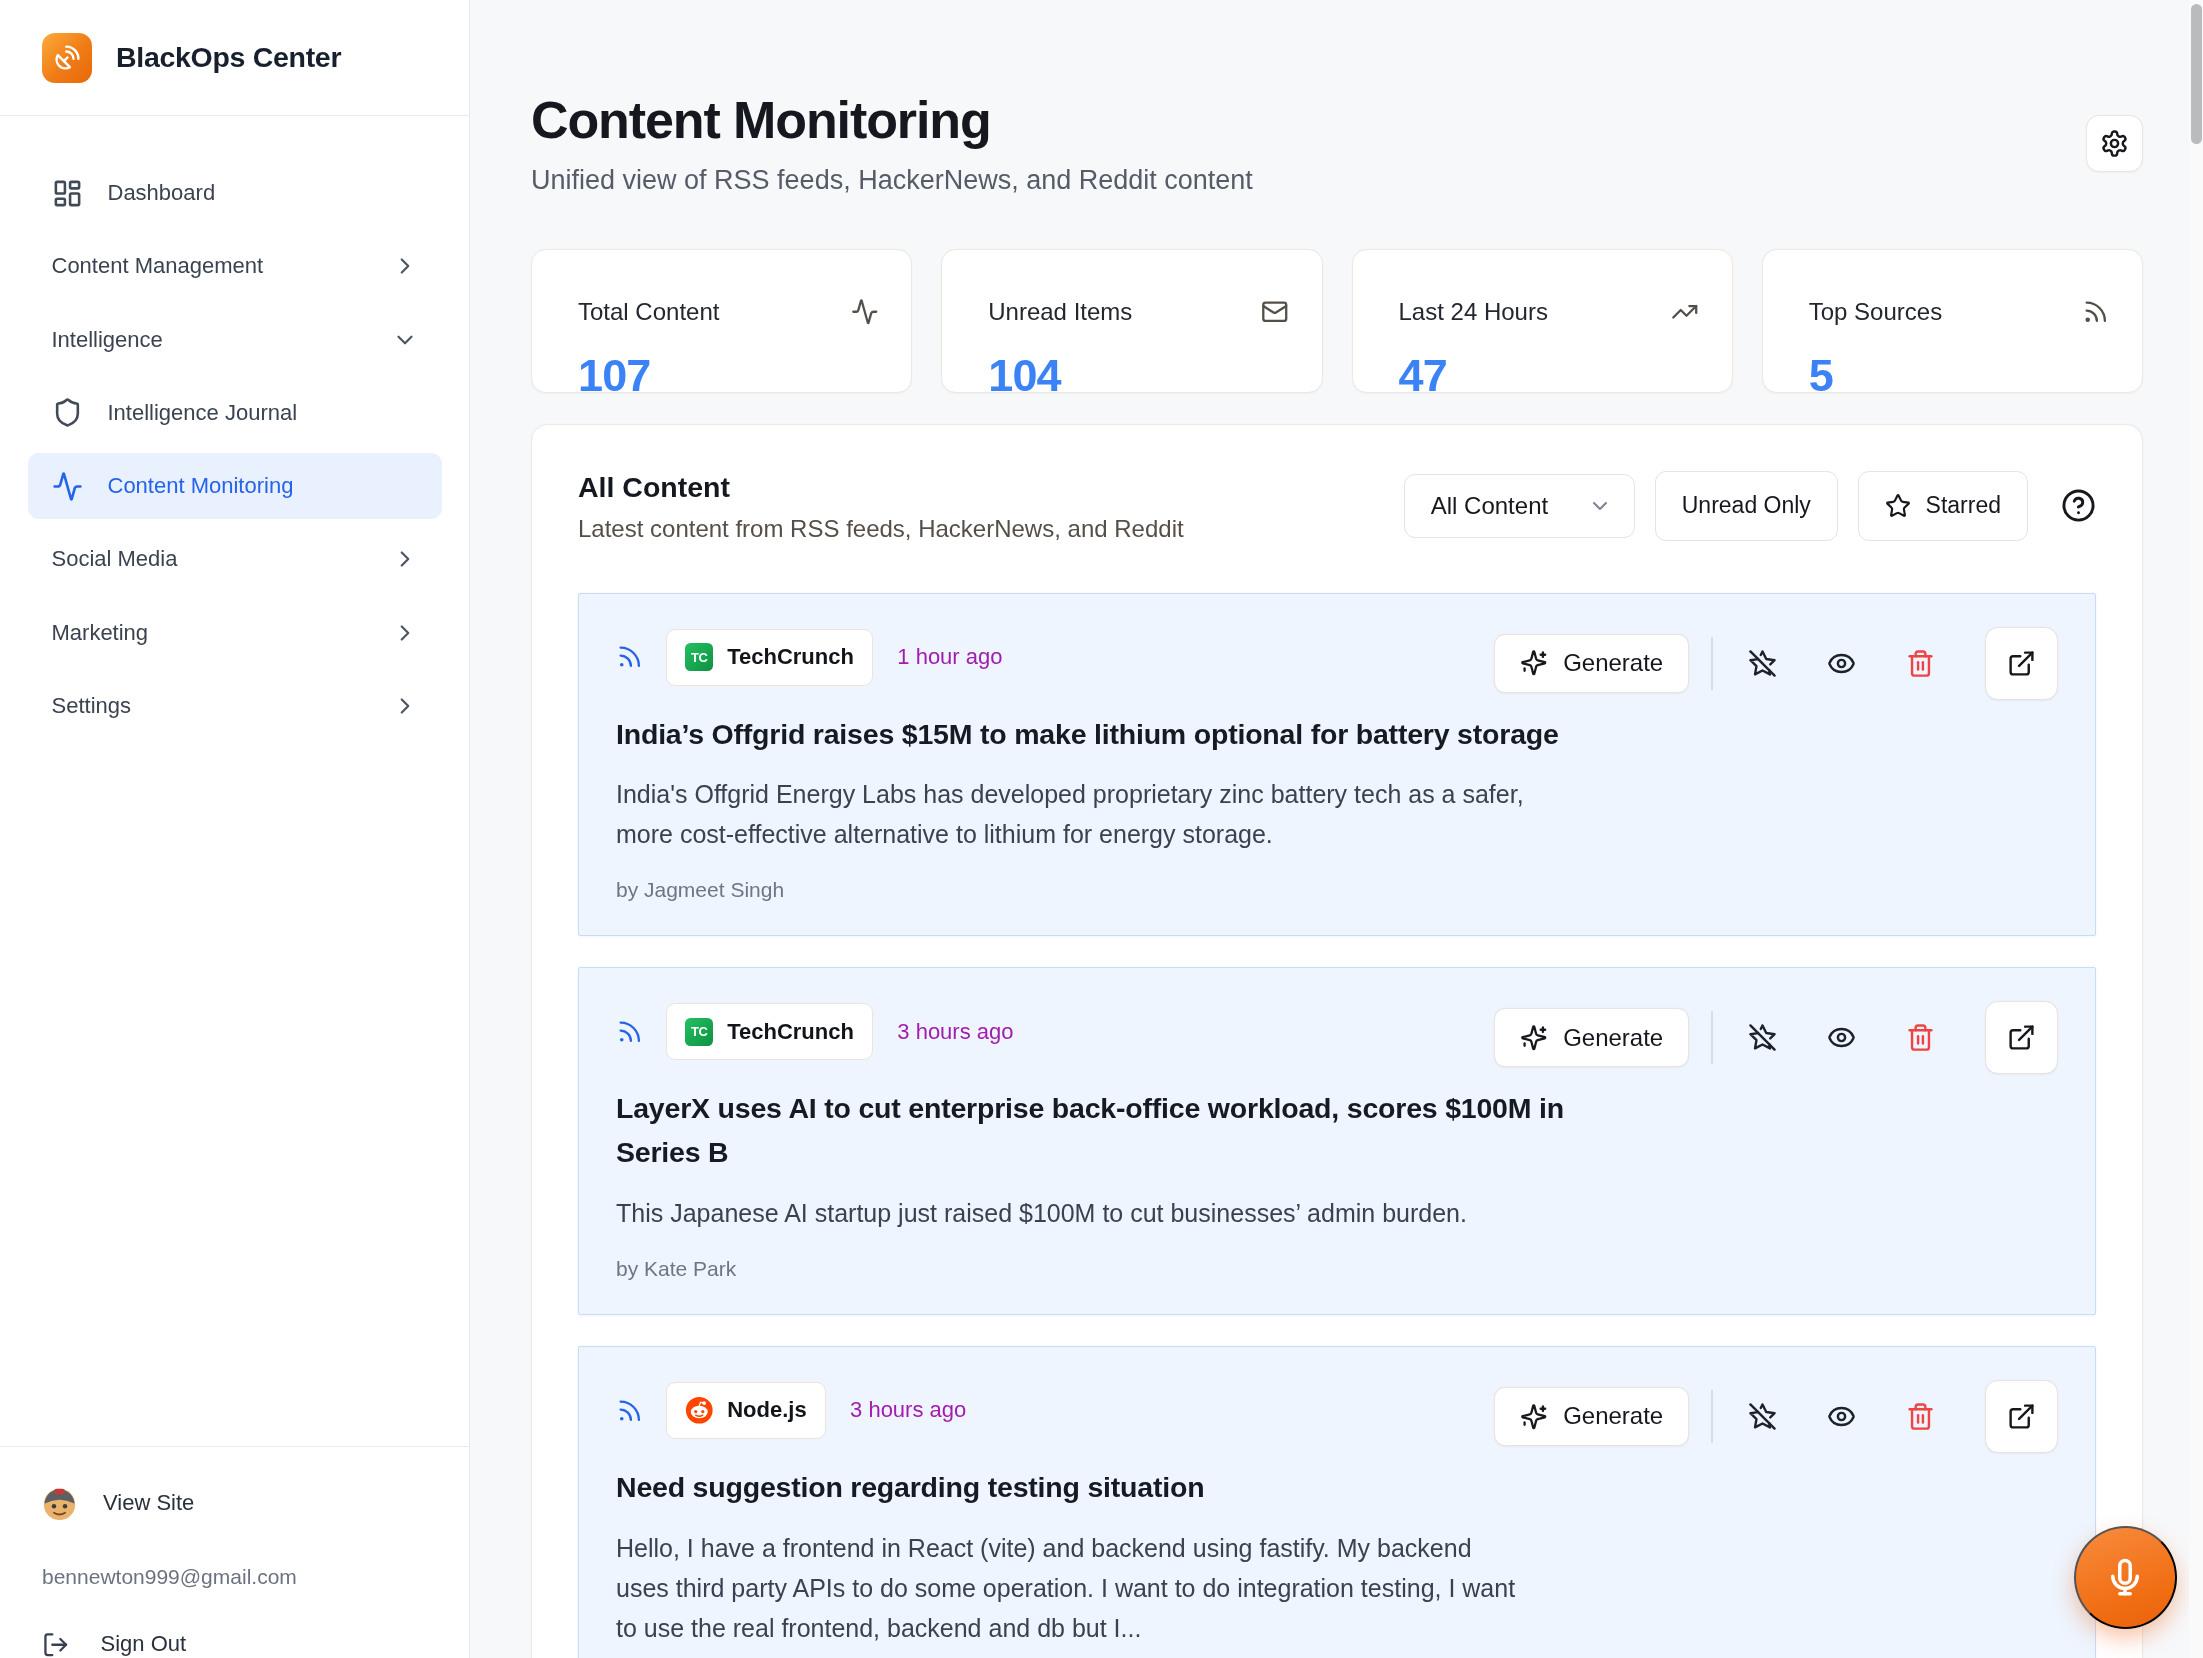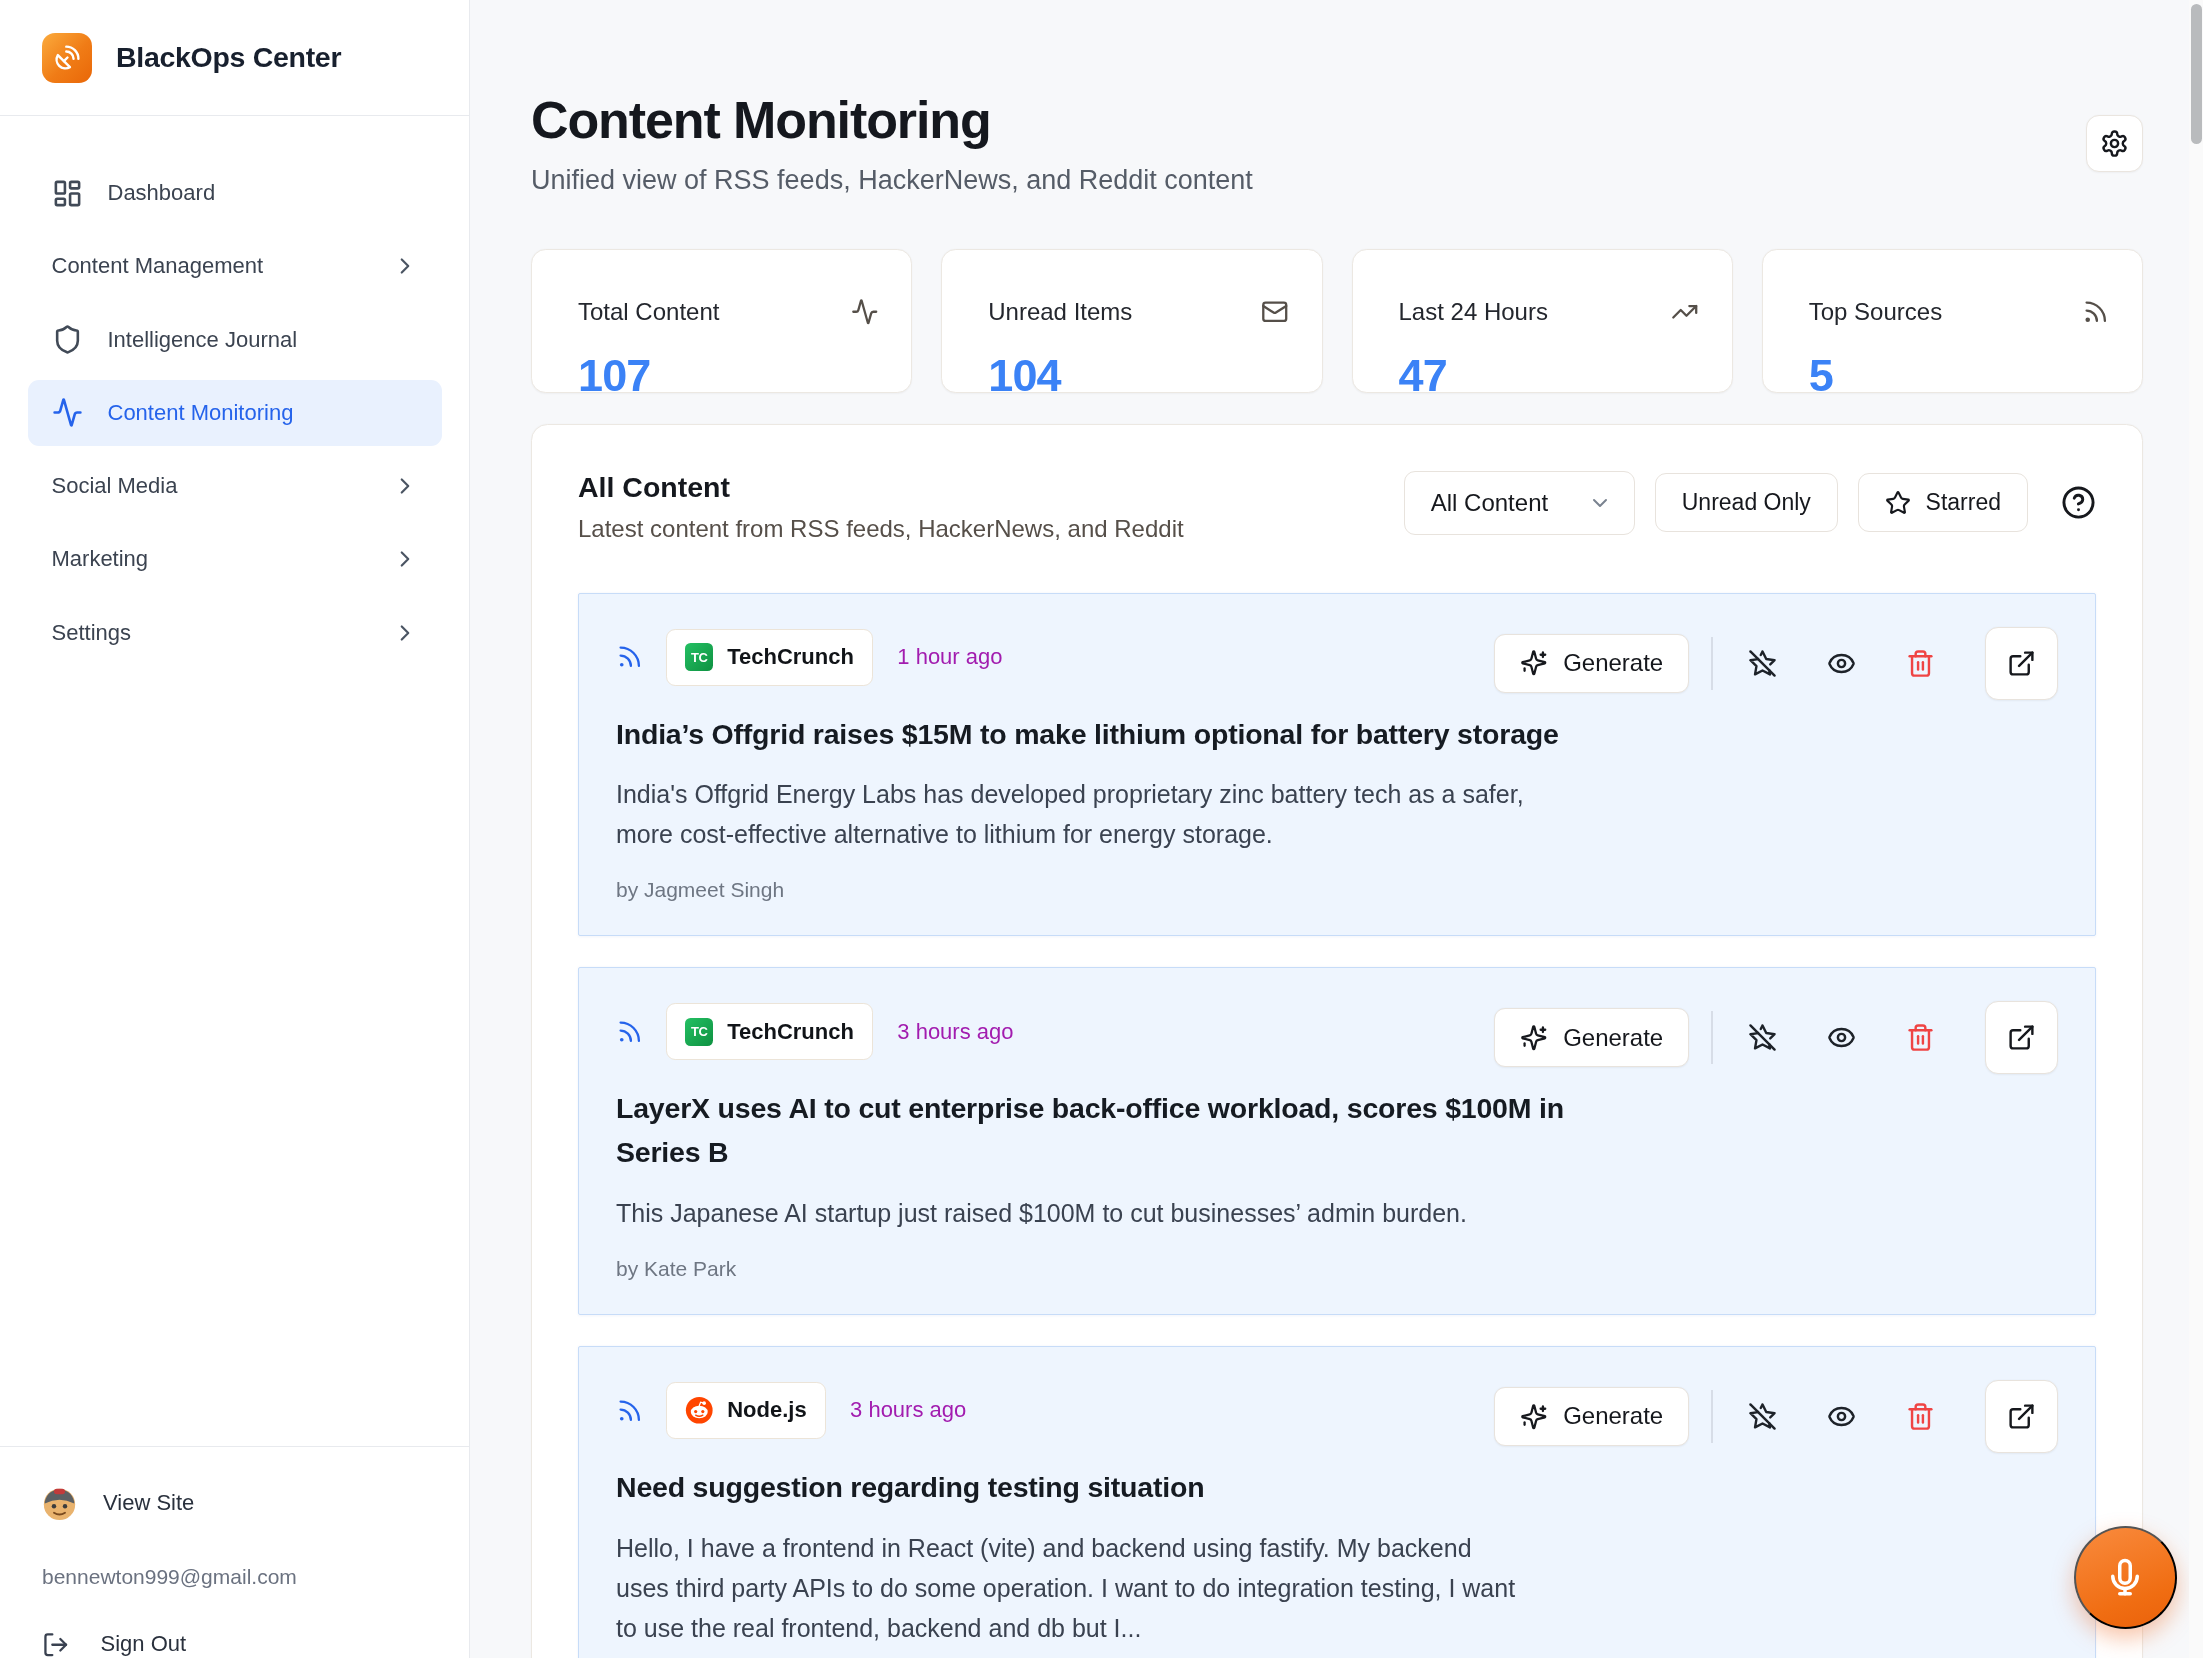--- a/index.html
+++ b/index.html
@@ -63,21 +63,21 @@
     border-radius:16.5px; padding:46px; height:1286px;
     box-shadow:0 0.9px 1.8px rgba(0,0,0,.04); }
   .panel-head { display:flex; justify-content:space-between; align-items:flex-start; }
   .panel-title { font-size:28.5px; font-weight:700; color:#15181e; }
   .panel-sub { margin-top:11px; font-size:24px; color:#564f49; }
   .filters { display:flex; align-items:center; gap:20px; }
   .select { height:64px; min-width:231px; background:#fff; border:1.8px solid #e8e3dd;
     border-radius:11px; display:flex; align-items:center; justify-content:space-between;
     padding:0 22px 0 26px; font-size:24px; color:#16181d; cursor:pointer; }
   .select svg { width:24px; height:24px; color:#7a8390; }
-  .fbtn { height:59px; background:#fff; border:1.8px solid #e8e3dd; border-radius:11px;
+  .fbtn { height:70px; background:#fff; border:1.8px solid #e8e3dd; border-radius:11px;
     display:flex; align-items:center; gap:14.7px; padding:0 26px;
     font-size:23px; font-weight:500; color:#16181d; cursor:pointer; }
   .fbtn svg { width:26px; height:26px; color:#16181d; }
   .help { width:35px; height:35px; margin-left:13px; color:#16181d; cursor:pointer; }
 
   .list { margin-top:50px; display:flex; flex-direction:column; gap:31px; }
   .item-card { position:relative; background:#eef5fe; border:1.8px solid #c7dcf8;
     border-radius:2px; padding:35px 37px 33px 37px;
     box-shadow:0 0.9px 2.8px rgba(30,64,175,.06); }
   .meta-row { display:flex; align-items:center; }
@@ -145,20 +145,27 @@
           <rect width="7" height="9" x="14" y="12" rx="1"></rect>
           <rect width="7" height="5" x="3" y="16" rx="1"></rect>
         </svg>
       <span>Dashboard</span>
     </div>
     <div class="nav-item">
       <span>Content Management</span>
       <span class="spacer"></span>
       <svg class="chev" viewBox="0 0 24 24" fill="none" stroke="currentColor" stroke-width="2" stroke-linecap="round" stroke-linejoin="round">
           <path d="m9 18 6-6-6-6"></path>
+        </svg>
+    </div>
+    <div class="nav-item">
+      <span>Intelligence</span>
+      <span class="spacer"></span>
+      <svg class="chev" viewBox="0 0 24 24" fill="none" stroke="currentColor" stroke-width="2" stroke-linecap="round" stroke-linejoin="round">
+          <path d="m6 9 6 6 6-6"></path>
         </svg>
     </div>
     <div class="nav-item">
       <svg class="n-icon" viewBox="0 0 24 24" fill="none" stroke="currentColor" stroke-width="2" stroke-linecap="round" stroke-linejoin="round">
           <path d="M20 13c0 5-3.5 7.5-7.66 8.95a1 1 0 0 1-.67-.01C7.5 20.5 4 18 4 13V6a1 1 0 0 1 1-1c2 0 4.5-1.2 6.24-2.72a1.17 1.17 0 0 1 1.52 0C14.51 3.81 17 5 19 5a1 1 0 0 1 1 1z"></path>
         </svg>
       <span>Intelligence Journal</span>
     </div>
     <div class="nav-item active">
       <svg class="n-icon" viewBox="0 0 24 24" fill="none" stroke="currentColor" stroke-width="2" stroke-linecap="round" stroke-linejoin="round">

